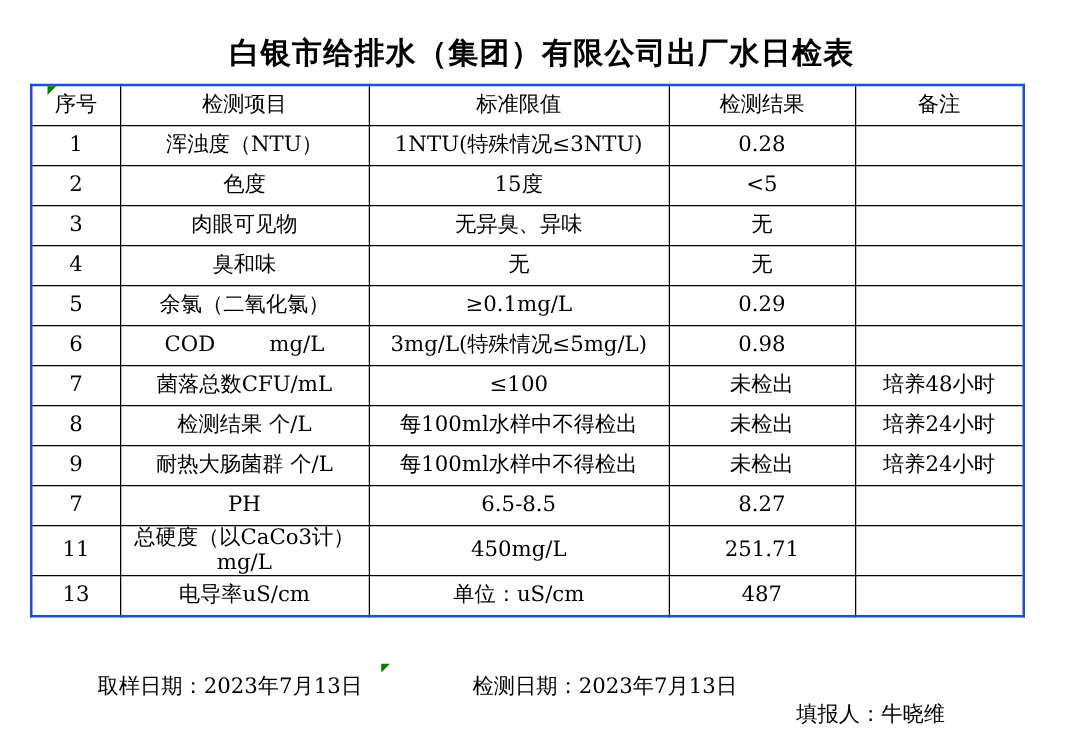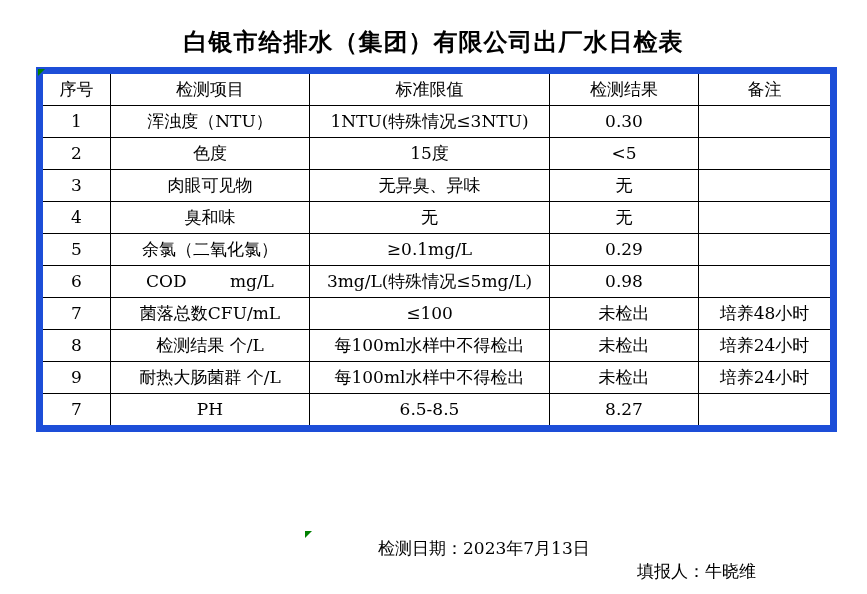--- a/index.html
+++ b/index.html
@@ -22,25 +22,25 @@
     left: 0;
     width: 100%;
     text-align: center;
     font-size: 24px;
     font-weight: bold;
     letter-spacing: 1px;
     white-space: nowrap;
   }
   table.report {
     position: absolute;
-    left: 36px;
+    left: 24px;
     top: 67px;
     border-collapse: collapse;
     table-layout: fixed;
-    border: 7px solid #1d4ed8;
+    border: 2px solid #1d4ed8;
   }
   table.report th,
   table.report td {
     border: 1px solid #000000;
     height: 31px;
     padding: 0 2px;
     text-align: center;
     vertical-align: middle;
     font-size: 17px;
     font-weight: normal;
@@ -89,21 +89,21 @@
         <th>标准限值</th>
         <th>检测结果</th>
         <th>备注</th>
       </tr>
     </thead>
     <tbody>
       <tr>
         <td>1</td>
         <td>浑浊度（NTU）</td>
         <td>1NTU(特殊情况≤3NTU)</td>
-        <td>0.30</td>
+        <td>0.28</td>
         <td></td>
       </tr>
       <tr>
         <td>2</td>
         <td>色度</td>
         <td>15度</td>
         <td>&lt;5</td>
         <td></td>
       </tr>
       <tr>
@@ -155,22 +155,37 @@
         <td>未检出</td>
         <td>培养24小时</td>
       </tr>
       <tr>
         <td>7</td>
         <td>PH</td>
         <td>6.5-8.5</td>
         <td>8.27</td>
         <td></td>
       </tr>
+      <tr>
+        <td>11</td>
+        <td>总硬度（以CaCo3计）mg/L</td>
+        <td>450mg/L</td>
+        <td>251.71</td>
+        <td></td>
+      </tr>
+      <tr>
+        <td>13</td>
+        <td>电导率uS/cm</td>
+        <td>单位：uS/cm</td>
+        <td>487</td>
+        <td></td>
+      </tr>
     </tbody>
   </table>
 
   <div class="flag flag-top"></div>
   <div class="flag flag-bottom"></div>
 
+  <div class="footer-item footer-sampling">取样日期：2023年7月13日</div>
   <div class="footer-item footer-testing">检测日期：2023年7月13日</div>
   <div class="footer-item footer-reporter">填报人：牛晓维</div>
 
 </div>
 
 </body></html>

